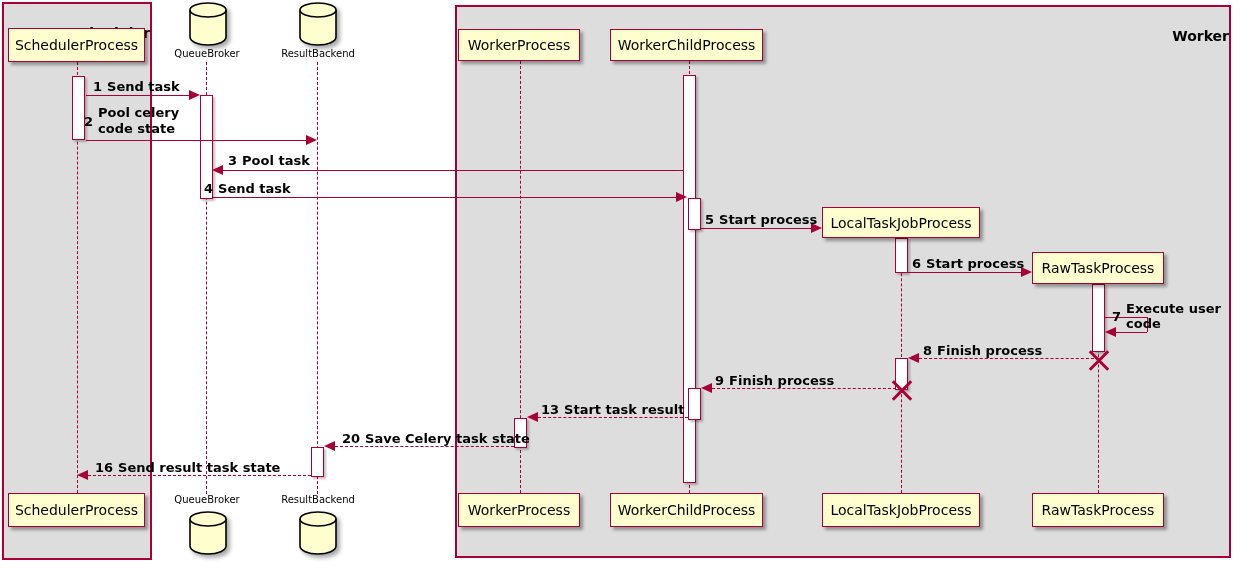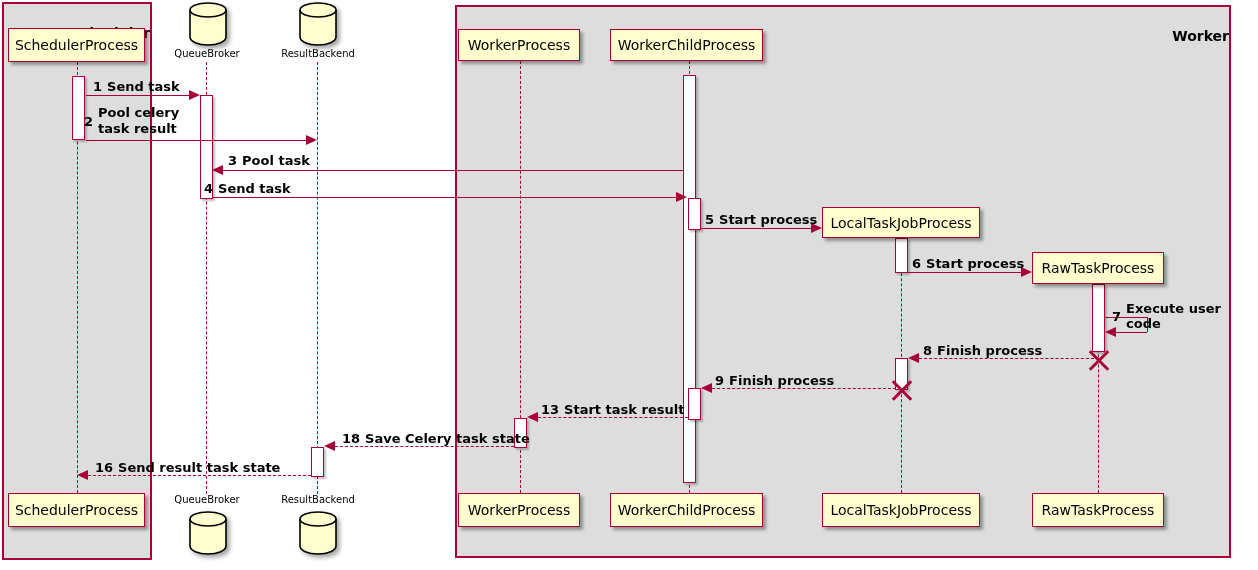--- a/index.html
+++ b/index.html
@@ -98,21 +98,21 @@
   <div class="mlabel" style="left:93px;top:79px;">
     <b>1</b>
       <span class="mtext">Send task</span>
   </div>
 
   <div class="mline" style="left:86px;top:140px;width:220px;"></div>
   <div class="ahead-r" style="left:306px;top:135px;"></div>
   <div class="mlabel m2" style="left:84px;top:105px;">
     <b>2</b>
       <span class="mtext">Pool celery
-task result</span>
+code state</span>
   </div>
 
   <div class="mline" style="left:223px;top:170px;width:460px;"></div>
   <div class="ahead-l" style="left:212px;top:165px;"></div>
   <div class="mlabel" style="left:228px;top:153px;">
     <b>3</b>
       <span class="mtext">Pool task</span>
   </div>
 
   <div class="mline" style="left:213px;top:197px;width:463px;"></div>
@@ -162,21 +162,21 @@
   <div class="mline dashed" style="left:538px;top:417px;width:150px;"></div>
   <div class="ahead-l" style="left:527px;top:412px;"></div>
   <div class="mlabel" style="left:541px;top:402px;">
     <b>13</b>
       <span class="mtext">Start task result</span>
   </div>
 
   <div class="mline dashed" style="left:335px;top:446px;width:179px;"></div>
   <div class="ahead-l" style="left:324px;top:441px;"></div>
   <div class="mlabel" style="left:342px;top:431px;">
-    <b>18</b>
+    <b>20</b>
       <span class="mtext">Save Celery task state</span>
   </div>
 
   <div class="mline dashed" style="left:88px;top:475px;width:223px;"></div>
   <div class="ahead-l" style="left:77px;top:470px;"></div>
   <div class="mlabel" style="left:95px;top:460px;">
     <b>16</b>
       <span class="mtext">Send result task state</span>
   </div>
 

